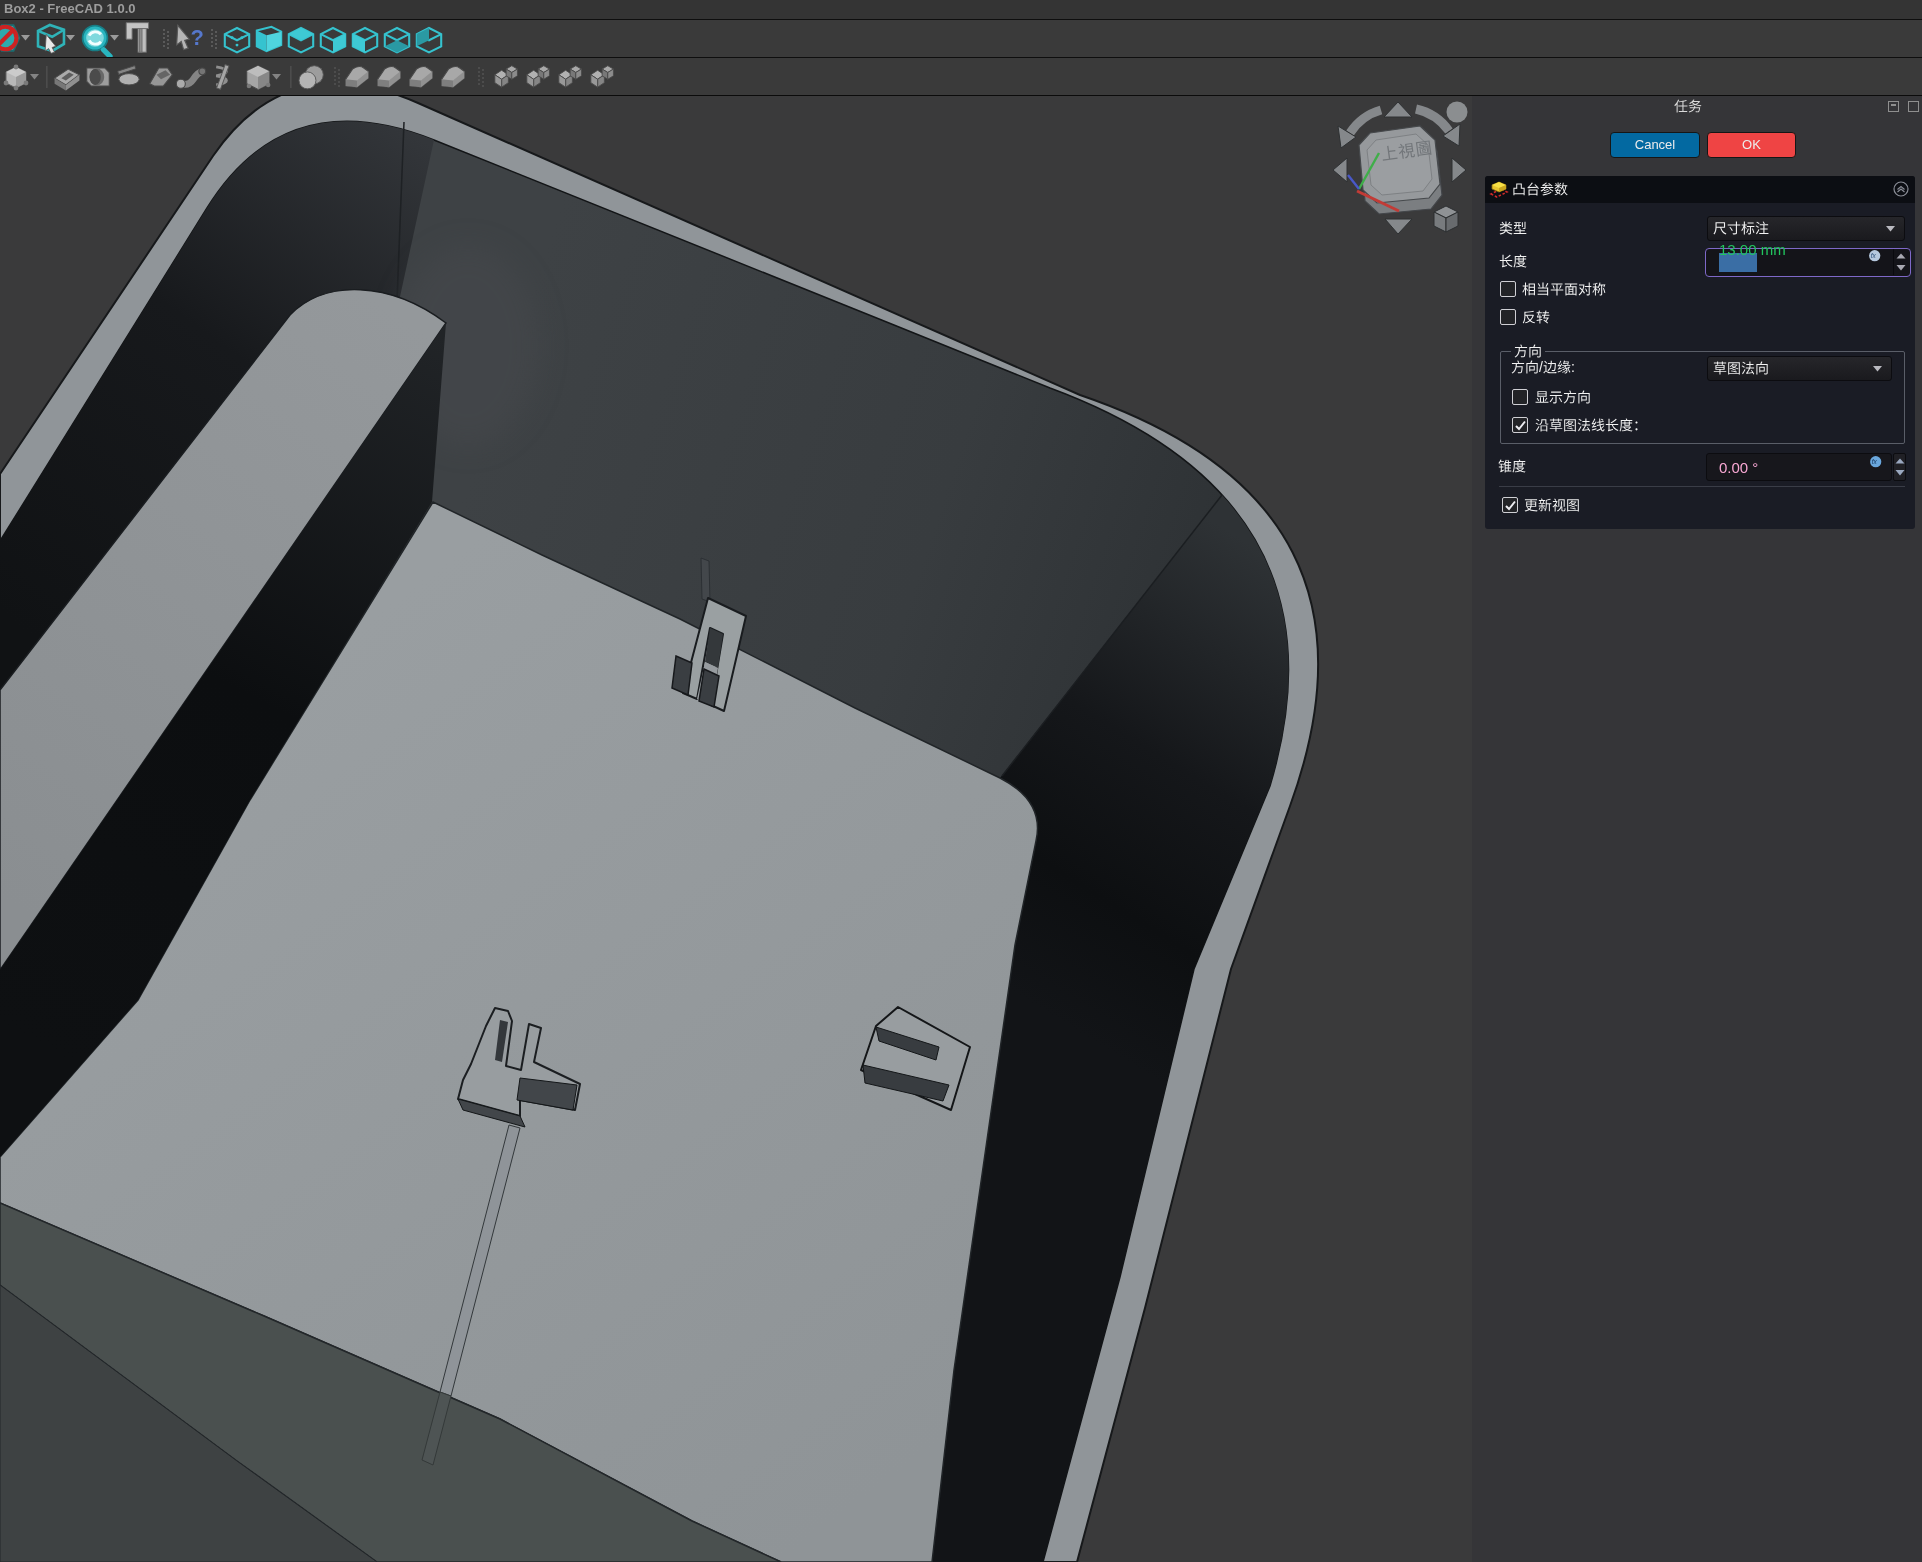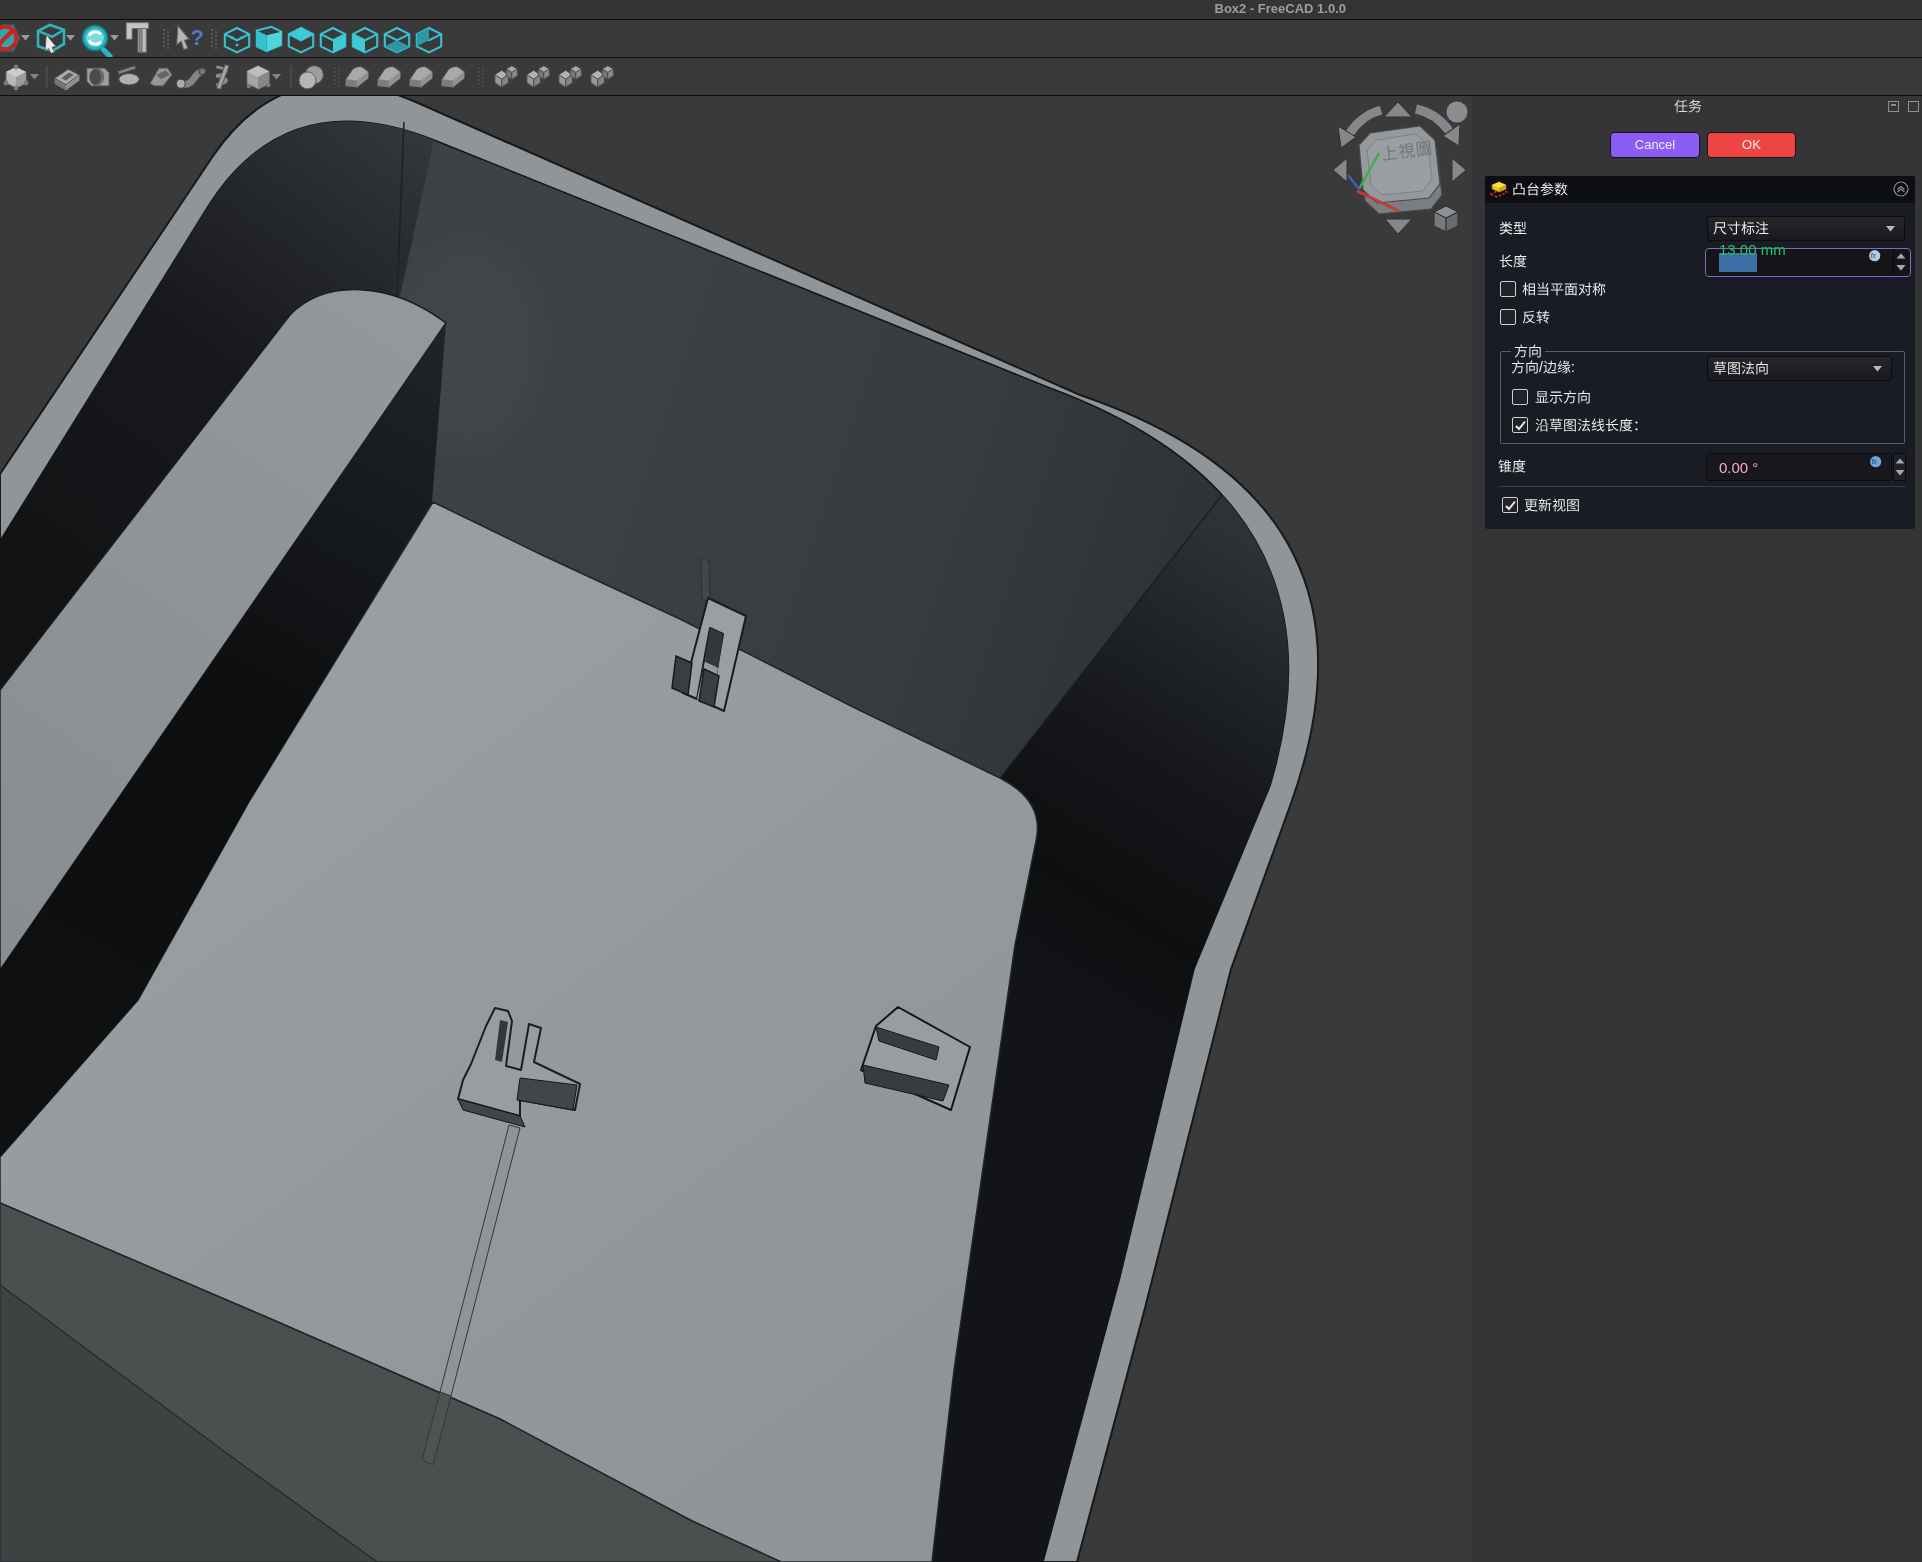--- a/index.html
+++ b/index.html
@@ -45,21 +45,21 @@
       <path id="g34" d="M167 466C241 543 319 650 350 721L418 678C385 606 304 502 230 427ZM634 40V253H52V327H634V848C634 872 626 879 602 880C575 880 488 881 395 878C408 901 424 938 429 962C537 962 614 960 655 947C697 934 713 910 713 848V327H949V253H713V40Z"></path>
       <path id="g35" d="M466 116V187H902V116ZM779 555C826 655 873 785 888 864L957 839C940 760 892 633 843 535ZM491 538C465 644 420 751 364 823C381 831 411 852 425 862C479 786 529 669 560 553ZM422 355V426H636V862C636 875 632 879 617 880C604 880 557 881 505 879C515 902 526 934 529 956C599 956 645 954 674 942C703 929 712 906 712 863V426H956V355ZM202 40V252H49V322H186C153 446 88 590 24 665C38 684 58 715 66 735C116 671 165 566 202 458V959H277V436C311 485 351 547 368 579L412 520C392 492 306 382 277 349V322H408V252H277V40Z"></path>
       <path id="g36" d="M94 106C159 137 242 185 284 218L327 156C284 125 200 80 136 52ZM42 383C105 413 187 460 227 492L269 429C227 398 144 354 83 327ZM71 898 134 949C194 856 263 730 316 625L262 575C204 689 125 821 71 898ZM548 61C582 113 617 183 631 227L704 198C689 154 651 87 616 36ZM334 231V302H597V528H372V599H597V857H302V929H962V857H675V599H902V528H675V302H938V231Z"></path>
       <path id="g37" d="M427 55V837H51V912H950V837H506V439H881V364H506V55Z"></path>
       <path id="g38" d="M541 304H834V404H541ZM541 464H834V564H541ZM541 146H834V245H541ZM160 79C196 118 234 173 252 209L310 169C293 133 253 81 216 43ZM472 84V627H562C548 766 512 858 353 907C367 920 386 946 393 963C570 902 615 794 631 627H717V863C717 935 733 955 802 955C815 955 871 955 885 955C943 955 962 923 969 794C949 788 919 777 905 764C902 875 898 889 877 889C865 889 821 889 811 889C791 889 788 885 788 862V627H907V84ZM53 212V281H318C253 406 137 526 27 592C38 606 54 644 60 665C107 634 154 595 200 549V959H273V528C311 570 356 624 378 653L425 591C403 568 325 489 285 453C337 387 381 313 412 238L371 209L358 212Z"></path>
       <path id="g39" d="M341 234H651V300H341ZM309 528H684V751H309ZM436 611H558V669H436ZM388 571V709H607V571ZM199 391V438H466V481H249V799H747V481H527V438H801V391H527V345H716V189H278V345H466V391ZM82 81V959H153V914H847V959H920V81ZM153 849V144H847V849Z"></path>
       <path id="g40" d="M250 394C290 394 326 365 326 320C326 274 290 244 250 244C210 244 174 274 174 320C174 365 210 394 250 394ZM250 884C290 884 326 854 326 809C326 763 290 734 250 734C210 734 174 763 174 809C174 854 210 884 250 884Z"></path>
     </defs>
   </svg>
 <div class="abs" style="left:0;top:0;width:1922px;height:19px;background:#343434"></div>
-<div class="abs" style="left:12px;top:0;width:1334px;height:19px;text-align:right;font-size:13px;font-weight:bold;color:#9d9d9d;line-height:17px">Box2 - FreeCAD 1.0.0</div>
+<div class="abs" style="left:4px;top:0;width:1334px;height:19px;text-align:left;font-size:13px;font-weight:bold;color:#9d9d9d;line-height:17px">Box2 - FreeCAD 1.0.0</div>
 <div class="abs" style="left:0;top:19px;width:1922px;height:1px;background:#0e0e0e"></div>
 <div class="abs" style="left:0;top:20px;width:1922px;height:37px;background:#3a3a3a"></div>
 <div class="abs" style="left:0;top:57px;width:1922px;height:1px;background:#0e0e0e"></div>
 <div class="abs" style="left:0;top:58px;width:1922px;height:37px;background:#3a3a3a"></div>
 <div class="abs" style="left:0;top:95px;width:1922px;height:1px;background:#0b0b0b"></div>
 <svg class="abs" style="left:0;top:20px" width="470" height="37" viewBox="0 0 470 37">
     <g transform="translate(-3,18) scale(1.18)">
       <polygon points="4,-11 14,-11 19,0 14,11 4,11 -1,0" fill="#2ea8ad" stroke="#1b6d71" stroke-width="1.5"></polygon>
       <circle cx="7" cy="0" r="9.5" fill="none" stroke="#cc2222" stroke-width="3.5"></circle>
       <line x1="0.5" y1="6.5" x2="13.5" y2="-6.5" stroke="#cc2222" stroke-width="3.5"></line>
@@ -374,21 +374,21 @@
     </g>
   </svg>
 <div class="abs" style="left:1472px;top:96px;width:450px;height:1466px;background:#353538"></div>
 <div class="abs" style="left:1674px;top:99px"><svg width="28" height="14" viewBox="0 0 2000 1000" style="vertical-align:top;" fill="#d9d9d9">
       <use href="#g0" x="0"></use>
       <use href="#g1" x="1000"></use>
     </svg></div>
 <div class="abs" style="left:1888px;top:101px;width:11px;height:11px;border:1.4px solid #8f8f8f"></div>
 <div class="abs" style="left:1891px;top:104px;width:5px;height:1.5px;background:#8f8f8f"></div>
 <div class="abs" style="left:1908px;top:101px;width:11px;height:11px;border:1.4px solid #8f8f8f"></div>
-<div class="abs" style="left:1610px;top:132px;width:90px;height:26px;background:#8b5cf6;border:1px solid #161616;border-radius:4px;color:#ececec;font-size:13px;text-align:center;line-height:23px">Cancel</div>
+<div class="abs" style="left:1610px;top:132px;width:90px;height:26px;background:#0369a1;border:1px solid #161616;border-radius:4px;color:#ececec;font-size:13px;text-align:center;line-height:23px">Cancel</div>
 <div class="abs" style="left:1707px;top:132px;width:89px;height:26px;background:#ef4444;border:1px solid #161616;border-radius:4px;color:#ececec;font-size:13px;text-align:center;line-height:23px">OK</div>
 <div class="abs" style="left:1485px;top:176px;width:430px;height:353px;background:#1a1c25;border-radius:3px"></div>
 <div class="abs" style="left:1485px;top:176px;width:430px;height:27px;background:#0c0e13;border-radius:3px 3px 0 0"></div>
 <svg class="abs" style="left:1489px;top:179px" width="20" height="20" viewBox="0 0 20 20">
     <path d="M 2,15 L 8,18 18,13 12,10 Z" fill="none" stroke="#cc2a2a" stroke-width="1.6" stroke-dasharray="2.5,1.8"></path>
     <polygon points="3,6 10,3 17,6 17,10 10,13 3,10" fill="#e8c52e" stroke="#8a6d10" stroke-width="0.8"></polygon>
     <polygon points="3,6 10,9 17,6 10,3" fill="#f7e046"></polygon>
     <polygon points="10,9 17,6 17,10 10,13" fill="#c9a51e"></polygon>
   </svg>
 <div class="abs" style="left:1512px;top:182px"><svg width="56" height="14" viewBox="0 0 4000 1000" style="vertical-align:top;" fill="#f0f0f0">

